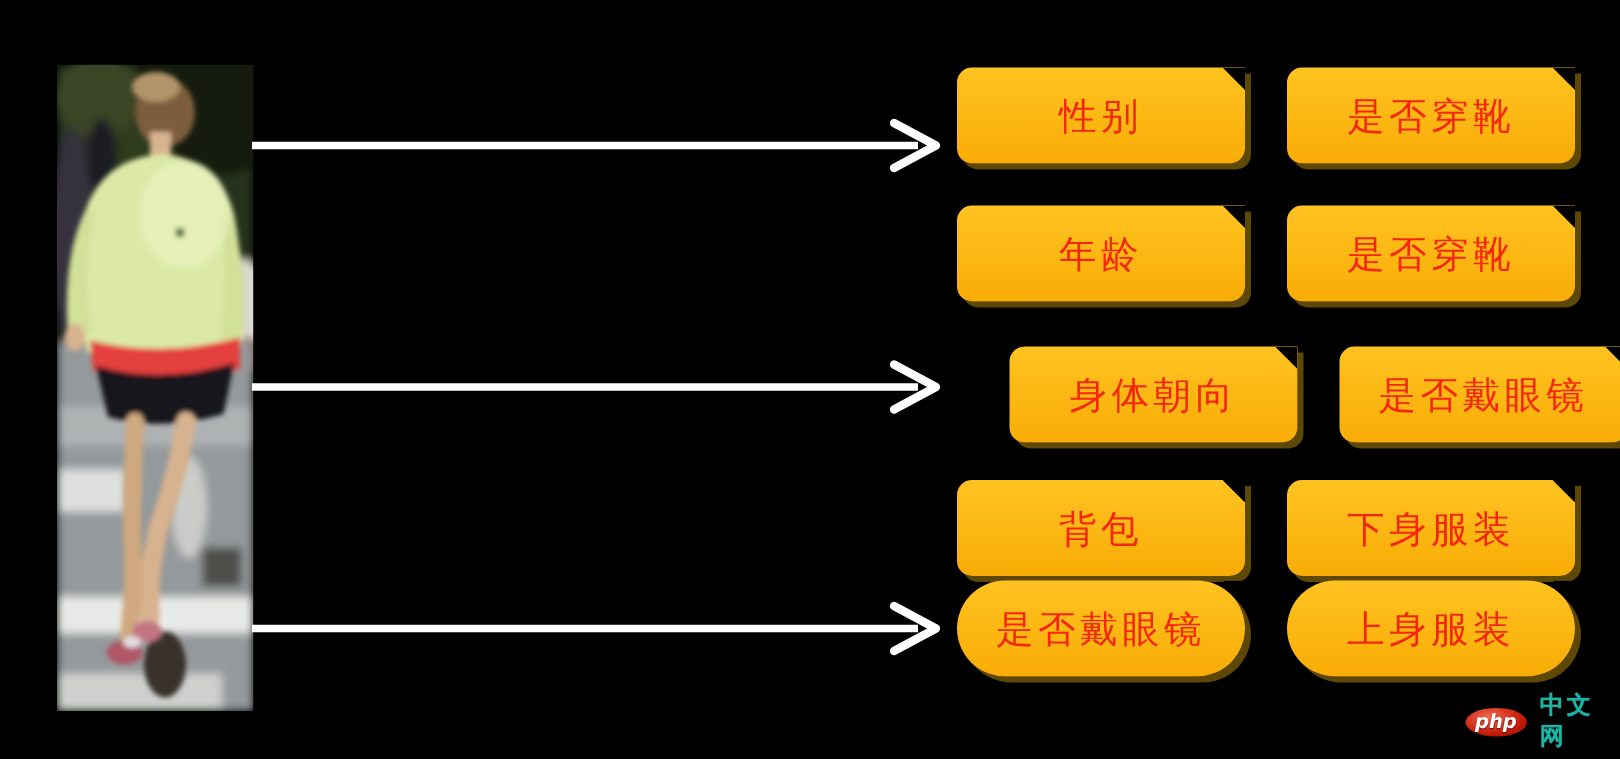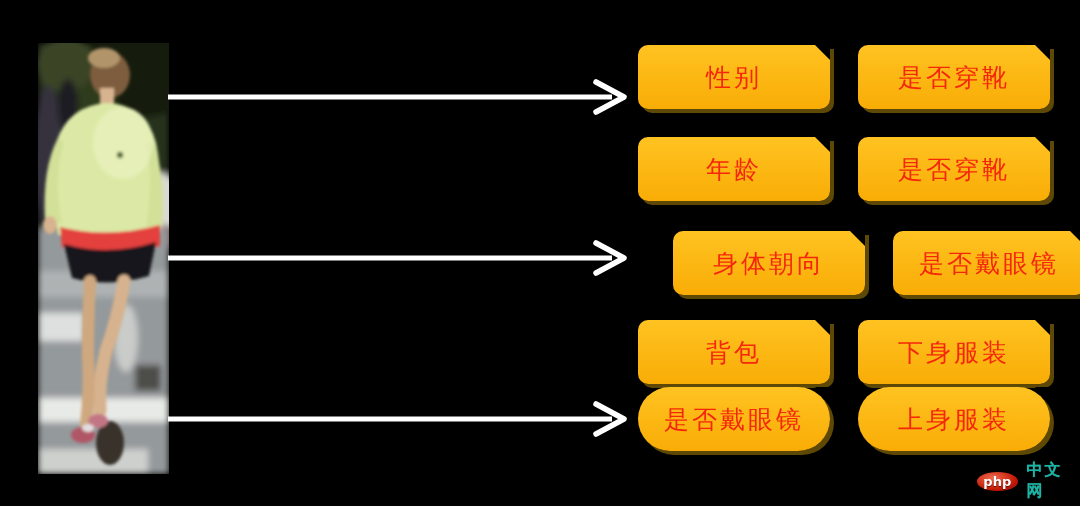--- a/index.html
+++ b/index.html
@@ -25,21 +25,21 @@
   .col-l{left:638px;} .col-r{left:858px;}
   .row-0{top:45px;} .row-1{top:137px;} .row-2{top:231px;margin-left:35px;} .row-3{top:320px;} .row-4{top:387px;border-radius:32px;}
   .attr-label{font-family:"Liberation Serif","DejaVu Serif",serif;
     font-size:25px;color:#f5270b;letter-spacing:3px;white-space:nowrap;}
 
   
   .watermark{position:absolute;left:977px;top:460px;display:flex;align-items:center;gap:9px;}
   .php-badge{width:41px;height:19px;border-radius:50%;
     background:radial-gradient(ellipse at 38% 32%,#ef6a4e,#c51a07 62%,#8d0e03);
     display:flex;align-items:center;justify-content:center;
-    color:#fff;font-weight:bold;font-size:13px;line-height:1;
+    color:#fff;font-style:italic;font-weight:bold;font-size:13px;line-height:1;
     font-family:"DejaVu Sans",sans-serif;text-shadow:0 1px 1px #5e0902;}
   .wm-text{color:#14b8a6;font-size:16px;font-weight:bold;letter-spacing:2px;
     font-family:"Liberation Sans",sans-serif;text-shadow:0 0 1px #595959;}
 </style>
 </head>
 <body>
 
 <div class="canvas">
 
   <div class="photo">

